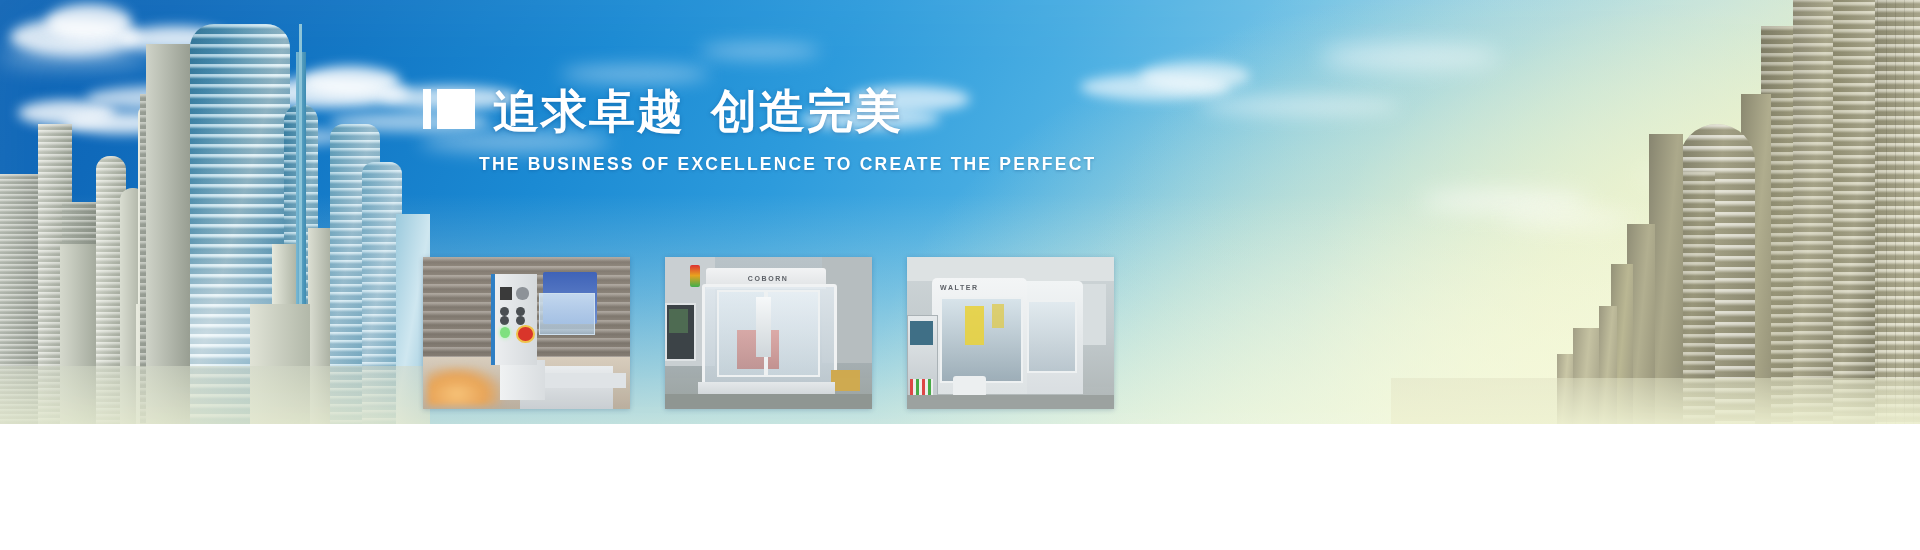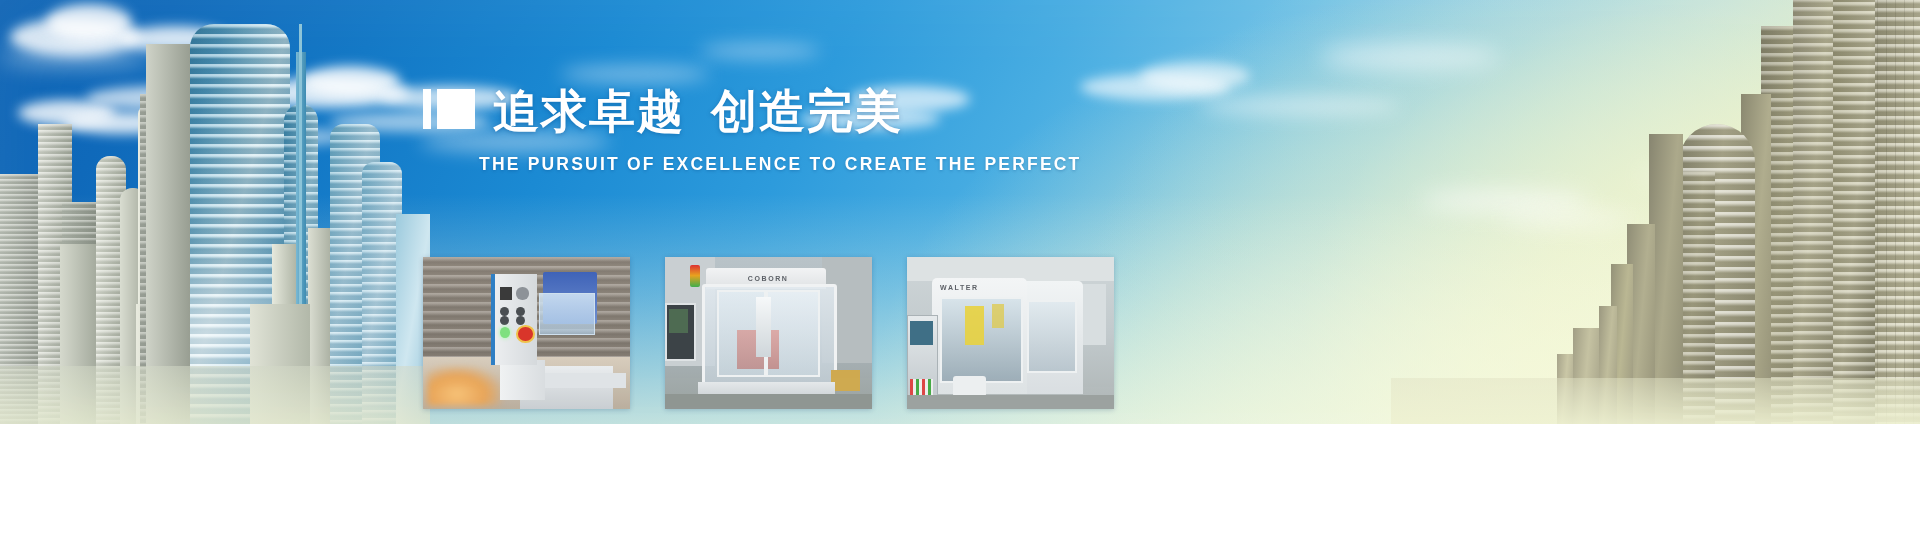--- a/index.html
+++ b/index.html
@@ -263,21 +263,21 @@
   </div>
 
   <div class="headline-block">
     <div class="hl-row">
       <div class="logo-mark">
         <div class="logo-bar"></div>
         <div class="logo-sq"></div>
       </div>
       <div class="hl-cn"><span>追求卓越</span><span class="hl-gap"></span><span>创造完美</span></div>
     </div>
-    <div class="sub-en">THE  PURSUIT  OF  EXCELLENCE  TO  CREATE  THE  PERFECT</div>
+    <div class="sub-en">THE  BUSINESS  OF  EXCELLENCE  TO  CREATE  THE  PERFECT</div>
   </div>
 
   <div class="photos">
 
     <div class="photo">
       <div class="scene">
         <div class="p1-wall"></div>
           <div class="p1-slats"></div>
         <div class="p1-floor"></div>
           <div class="p1-glow"></div>

